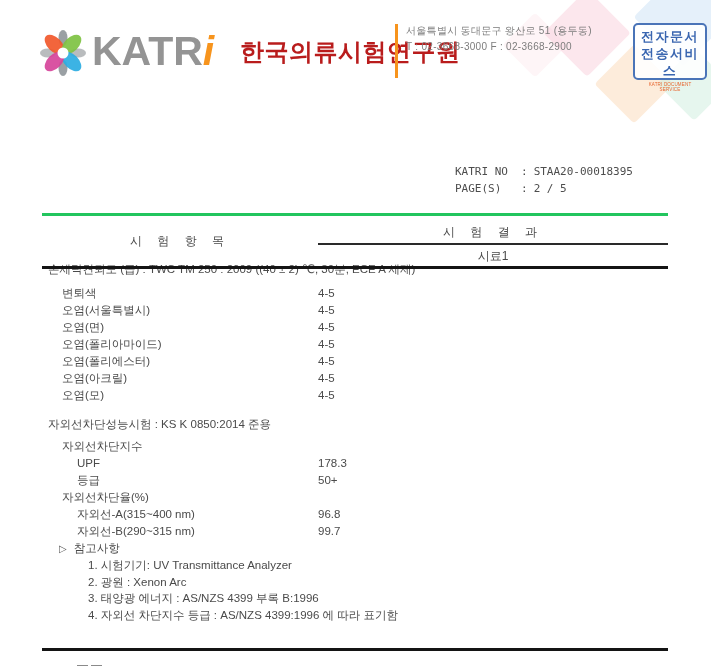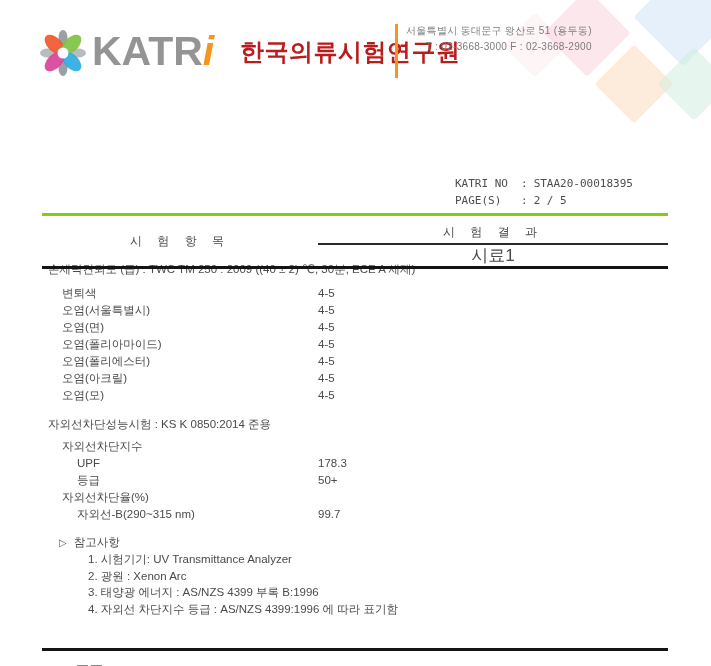--- a/index.html
+++ b/index.html
@@ -13,54 +13,54 @@
   .header{position:absolute;left:0;top:0;width:626px;height:110px;}
   .diamond{position:absolute;transform:rotate(45deg);border-radius:4px;z-index:0;}
   .logo-icon{position:absolute;left:38px;top:28px;z-index:2;}
   .brand{position:absolute;left:92px;top:27px;z-index:2;
     font-size:41px;font-weight:800;color:#949494;letter-spacing:0px;line-height:48px;}
   .brand .i-dot{color:#f7941d;font-style:italic;font-weight:800;}
   .brand-kr{position:absolute;left:228px;top:36px;z-index:2;
     font-size:24px;font-weight:700;color:#b91c1c;letter-spacing:0.5px;margin-left:12px;}
   .v-divider{position:absolute;left:395px;top:24px;width:3px;height:54px;z-index:2;}
   .contact{position:absolute;left:406px;top:23px;z-index:2;
-    font-size:10px;color:#7c7c7c;line-height:16px;letter-spacing:0.3px;text-align:right;}
+    font-size:10px;color:#7c7c7c;line-height:16px;letter-spacing:0.3px;}
   .badge{position:absolute;left:633px;top:23px;width:70px;height:50px;z-index:3;
     border:2px solid #4a74b8;border-radius:5px;background:rgba(255,255,255,0.88);
     text-align:center;padding-top:3px;}
   .badge-line{font-size:13px;font-weight:700;color:#3a66b0;line-height:17px;letter-spacing:1.5px;}
   .badge-sub{font-size:5px;color:#e8642d;margin-top:2px;letter-spacing:0.2px;transform:scale(0.9);}
   
-  .doc-meta{position:absolute;left:455px;top:175px;
+  .doc-meta{position:absolute;left:455px;top:163px;
     font-family:"DejaVu Sans Mono","Liberation Mono",monospace;
     font-size:11px;color:#4d4d4d;line-height:17px;white-space:nowrap;}
   .m-label{display:inline-block;width:66px;}
   .m-sep{display:inline-block;margin-right:6px;}
   
   .rt-head{position:absolute;left:42px;top:213px;width:626px;z-index:2;
-    border-top:3px solid #84cc16;border-bottom:3px solid #141414;display:flex;}
+    border-top:3px solid #22c55e;border-bottom:3px solid #141414;display:flex;}
   .th-item{width:276px;display:flex;align-items:center;justify-content:center;
     font-size:12px;color:#4a4a4a;letter-spacing:6px;}
   .th-result{flex:1;}
   .th-result-top{height:21px;line-height:21px;text-align:center;
     font-size:12px;letter-spacing:6px;border-bottom:2px solid #2a2a2a;margin-top:6px;}
-  .th-result-bottom{height:21px;line-height:22px;text-align:center;font-size:17px;}
+  .th-result-bottom{height:21px;line-height:22px;text-align:center;font-size:12px;}
   
   .content{position:absolute;left:42px;top:262px;width:626px;
     font-size:11.5px;color:#4a4a4a;}
   .sec-title{padding-left:6px;line-height:15px;}
   .sec1-title{}
   .sec2-title{margin-top:13px;}
   .row{position:relative;height:17px;line-height:17px;}
   .lvl1{padding-left:20px;text-align:right;}
   .lvl2{padding-left:35px;}
   .val{position:absolute;left:276px;top:0;width:348px;text-align:left;}
   .rows-gap{height:8px;}
   .group-gap{height:6px;}
-  .notes{margin-top:11px;}
+  .notes{}
   .notes-title{padding-left:17px;height:17px;line-height:17px;}
   .notes-marker{display:inline-block;margin-right:7px;font-size:10px;color:#5a5a5a;}
   .note-item{padding-left:46px;height:16.5px;line-height:16.5px;}
   
   .bottom-rule{position:absolute;left:42px;top:648px;width:626px;height:3px;background:#141414;}
   .clipped-frag{position:absolute;left:77px;top:661px;width:30px;height:5px;overflow:hidden;}
   .clipped-frag span{display:inline-block;width:9px;height:8px;border:1.5px solid #8a8a8a;margin-right:3px;}
 </style>
 </head>
 <body>
@@ -106,20 +106,25 @@
   <div class="brand"><span>KATR</span><span class="i-dot">i</span></div>
   <div class="brand-kr">한국의류시험연구원</div>
 
   <div class="v-divider" style="background:#f7941d;"></div>
 
   <div class="contact">
     <div>서울특별시 동대문구 왕산로 51 (용두동)</div>
     <div>T : 02-3668-3000 F : 02-3668-2900</div>
   </div>
 
+  <div class="badge">
+    <div class="badge-line">전자문서</div>
+    <div class="badge-line">전송서비스</div>
+    <div class="badge-sub">KATRI DOCUMENT SERVICE</div>
+  </div>
 </div>
 
 <div class="doc-meta">
   <div><span class="m-label">KATRI NO</span><span class="m-sep">:</span><span>STAA20-00018395</span></div>
   <div><span class="m-label">PAGE(S)</span><span class="m-sep">:</span><span>2 / 5</span></div>
 </div>
 
 <div class="rt-head">
   <div class="th-item">시 험 항 목</div>
   <div class="th-result">
@@ -139,20 +144,21 @@
   <div class="row"><span class="lvl1">오염(폴리에스터)</span><span class="val">4-5</span></div>
   <div class="row"><span class="lvl1">오염(아크릴)</span><span class="val">4-5</span></div>
   <div class="row"><span class="lvl1">오염(모)</span><span class="val">4-5</span></div>
 
   <div class="sec-title sec2-title">자외선차단성능시험 : KS K 0850:2014 준용</div>
   <div class="group-gap"></div>
   <div class="row"><span class="lvl1">자외선차단지수</span></div>
   <div class="row"><span class="lvl2">UPF</span><span class="val">178.3</span></div>
   <div class="row"><span class="lvl2">등급</span><span class="val">50+</span></div>
   <div class="row"><span class="lvl1">자외선차단율(%)</span></div>
+  <div class="row"><span class="lvl2">자외선-A(315~400 nm)</span><span class="val">96.8</span></div>
   <div class="row"><span class="lvl2">자외선-B(290~315 nm)</span><span class="val">99.7</span></div>
 
   <div class="notes">
     <div class="notes-title"><span class="notes-marker">▷</span><span>참고사항</span></div>
     <div class="note-item">1. 시험기기: UV Transmittance Analyzer</div>
     <div class="note-item">2. 광원 : Xenon Arc</div>
     <div class="note-item">3. 태양광 에너지 : AS/NZS 4399 부록 B:1996</div>
     <div class="note-item">4. 자외선 차단지수 등급 : AS/NZS 4399:1996 에 따라 표기함</div>
   </div>
 </div>

